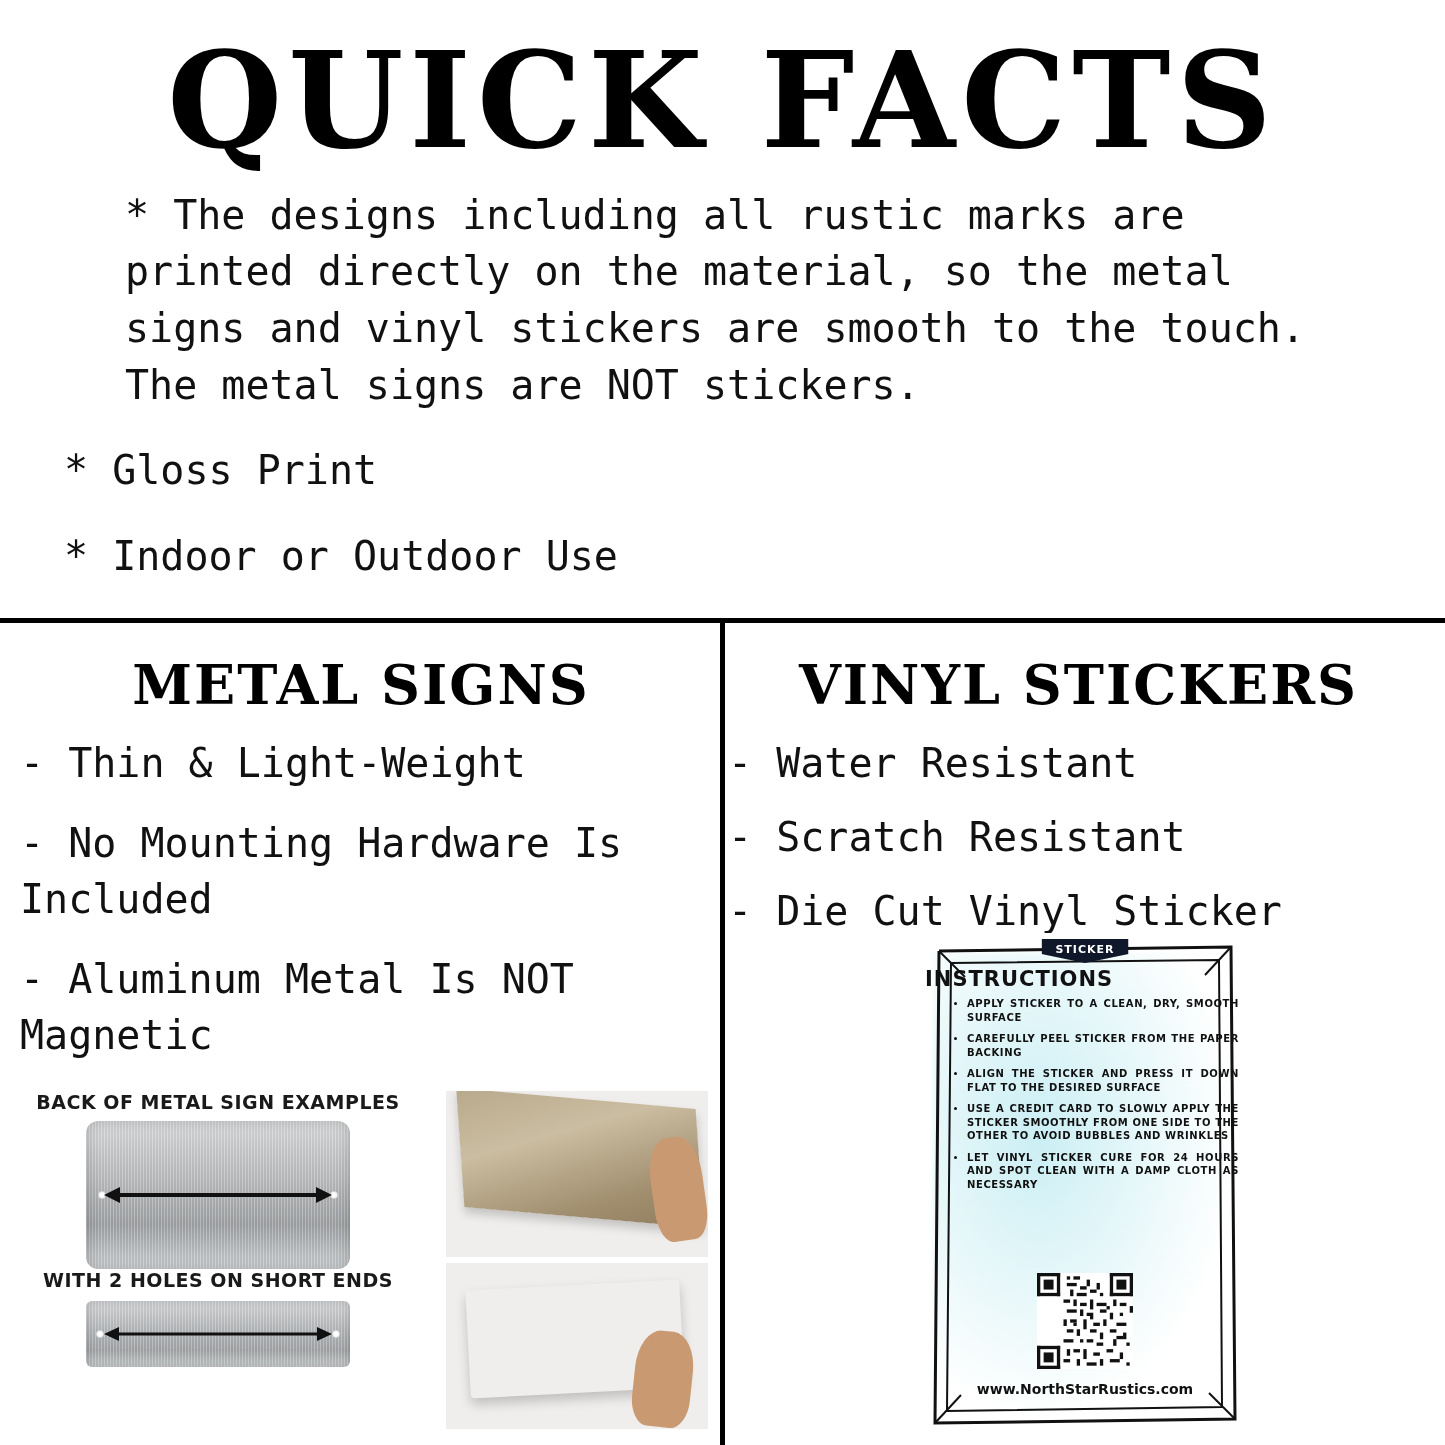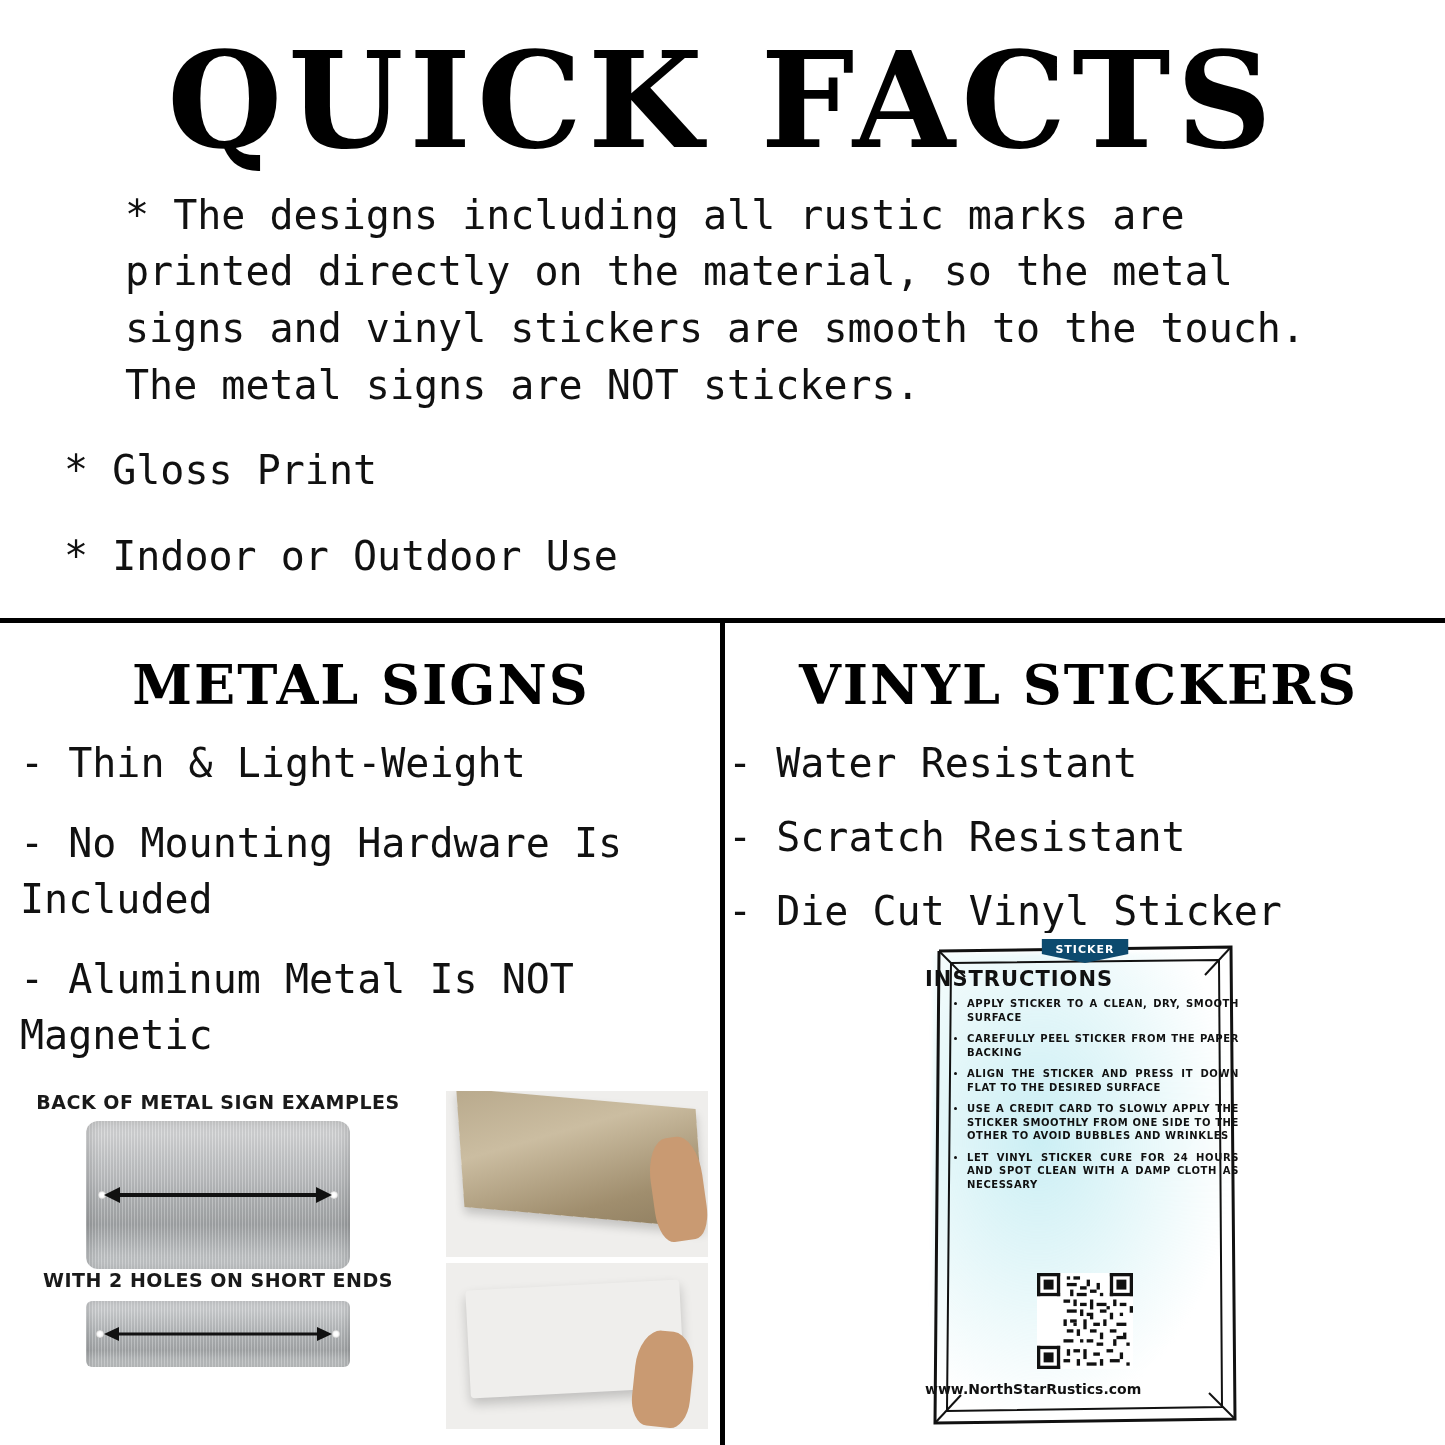--- a/index.html
+++ b/index.html
@@ -229,21 +229,21 @@
     width: 300px; height: 460px;
     background: radial-gradient(ellipse at 35% 40%, rgba(160,225,235,0.55) 0%, rgba(190,235,240,0.30) 45%, rgba(255,255,255,0) 72%);
     filter: blur(2px);
   }
   .frame-svg { position: absolute; left: 0; top: 0; }
   .sticker-tag {
     position: absolute;
     left: 50%;
     transform: translateX(-50%);
     top: 6px;
-    background: #0c4a6e;
+    background: #0f172a;
     color: #fff;
     font-family: "DejaVu Sans", sans-serif;
     font-weight: bold;
     font-size: 11px;
     letter-spacing: 1px;
     padding: 4px 14px 7px 14px;
     clip-path: polygon(0 0, 100% 0, 100% 62%, 50% 100%, 0 62%);
   }
   .sticker-head {
     position: absolute;
@@ -279,20 +279,21 @@
     left: 50%;
     transform: translateX(-50%);
     top: 340px;
     width: 96px;
     height: 96px;
   }
   .site {
     position: absolute;
     top: 448px;
     width: 100%;
+    text-align: center;
     font-family: "DejaVu Sans", sans-serif;
     font-weight: bold;
     font-size: 14px;
     color: #111;
   }
 </style>
 </head>
 <body>
 
 <div class="page">

